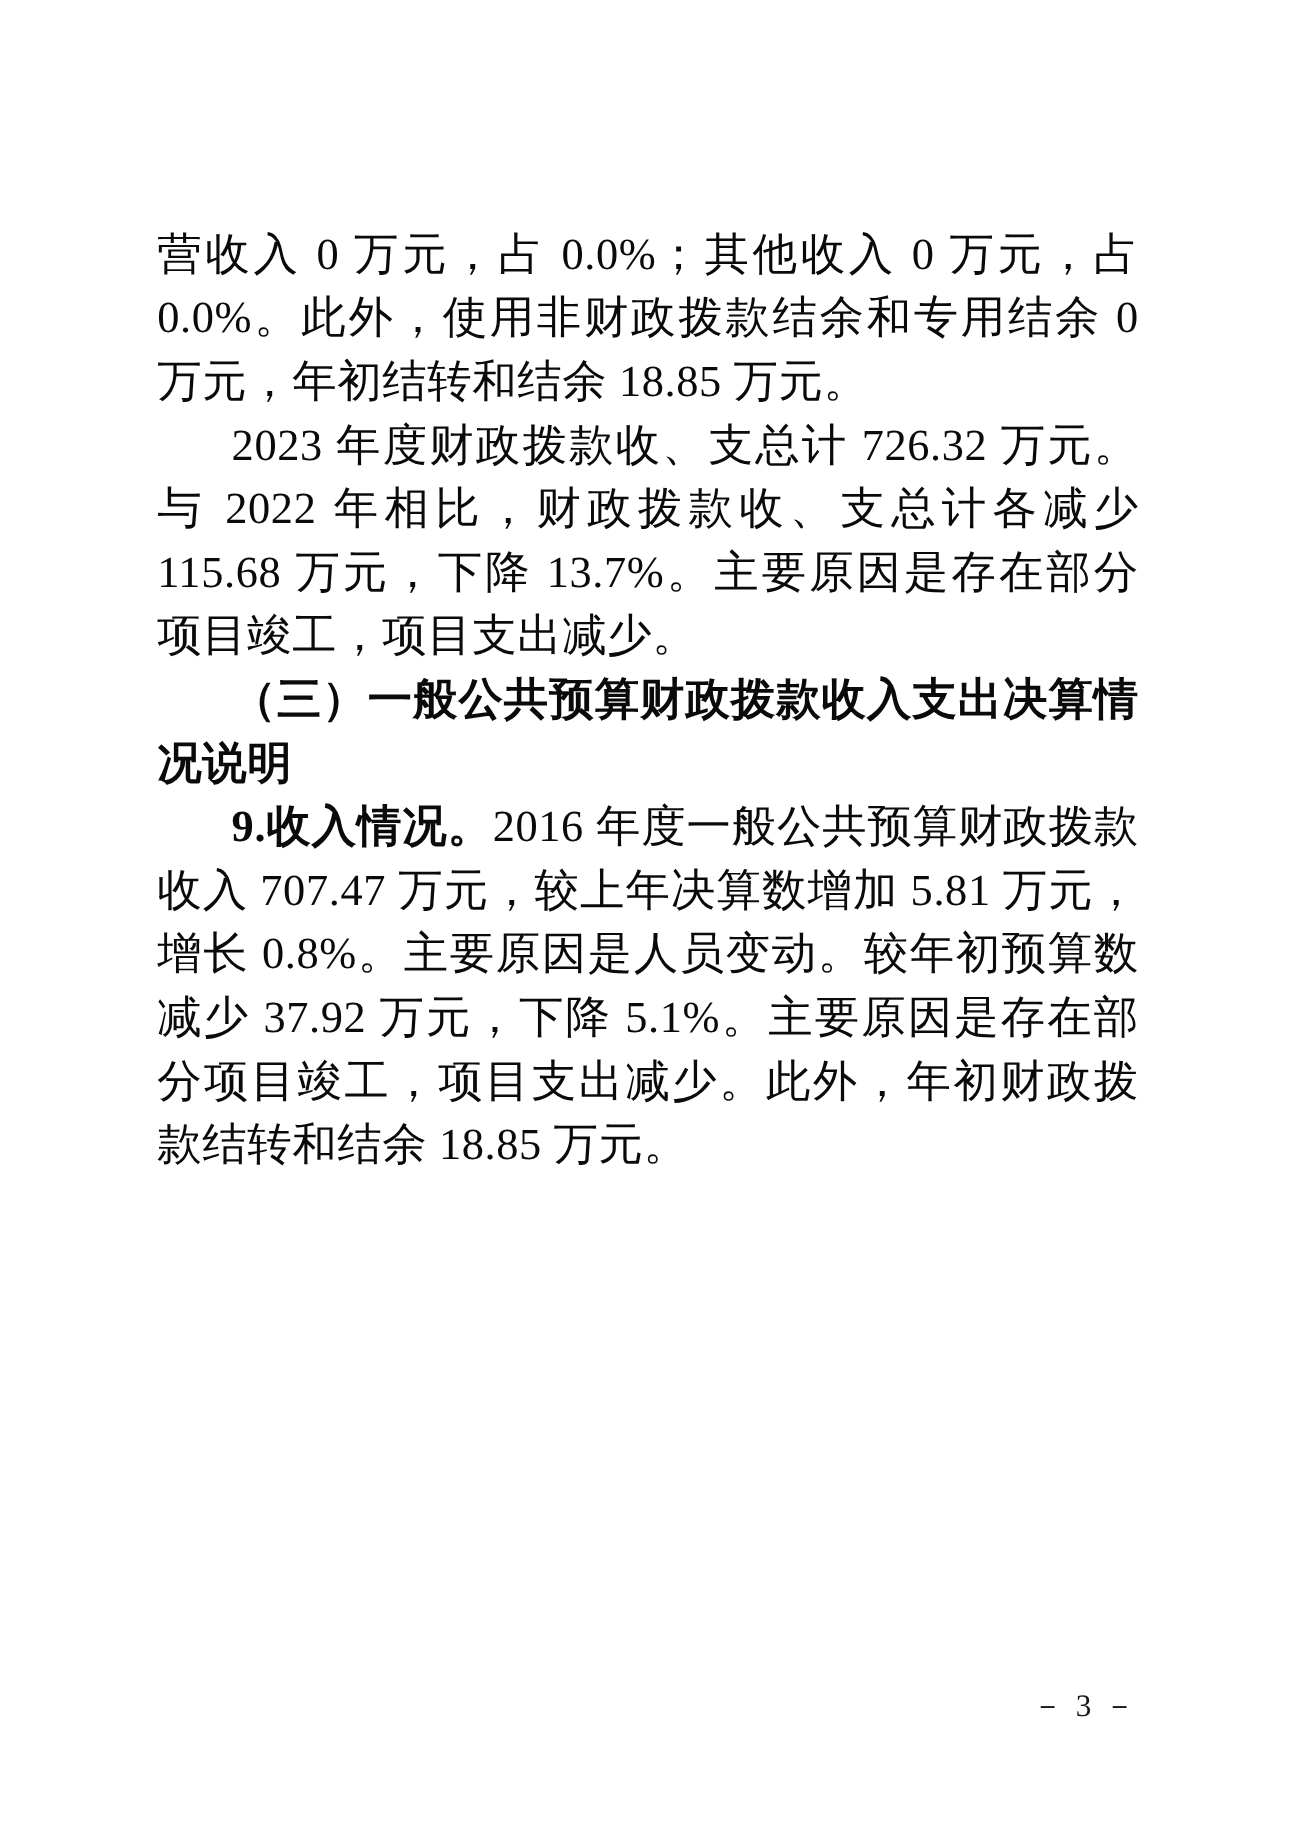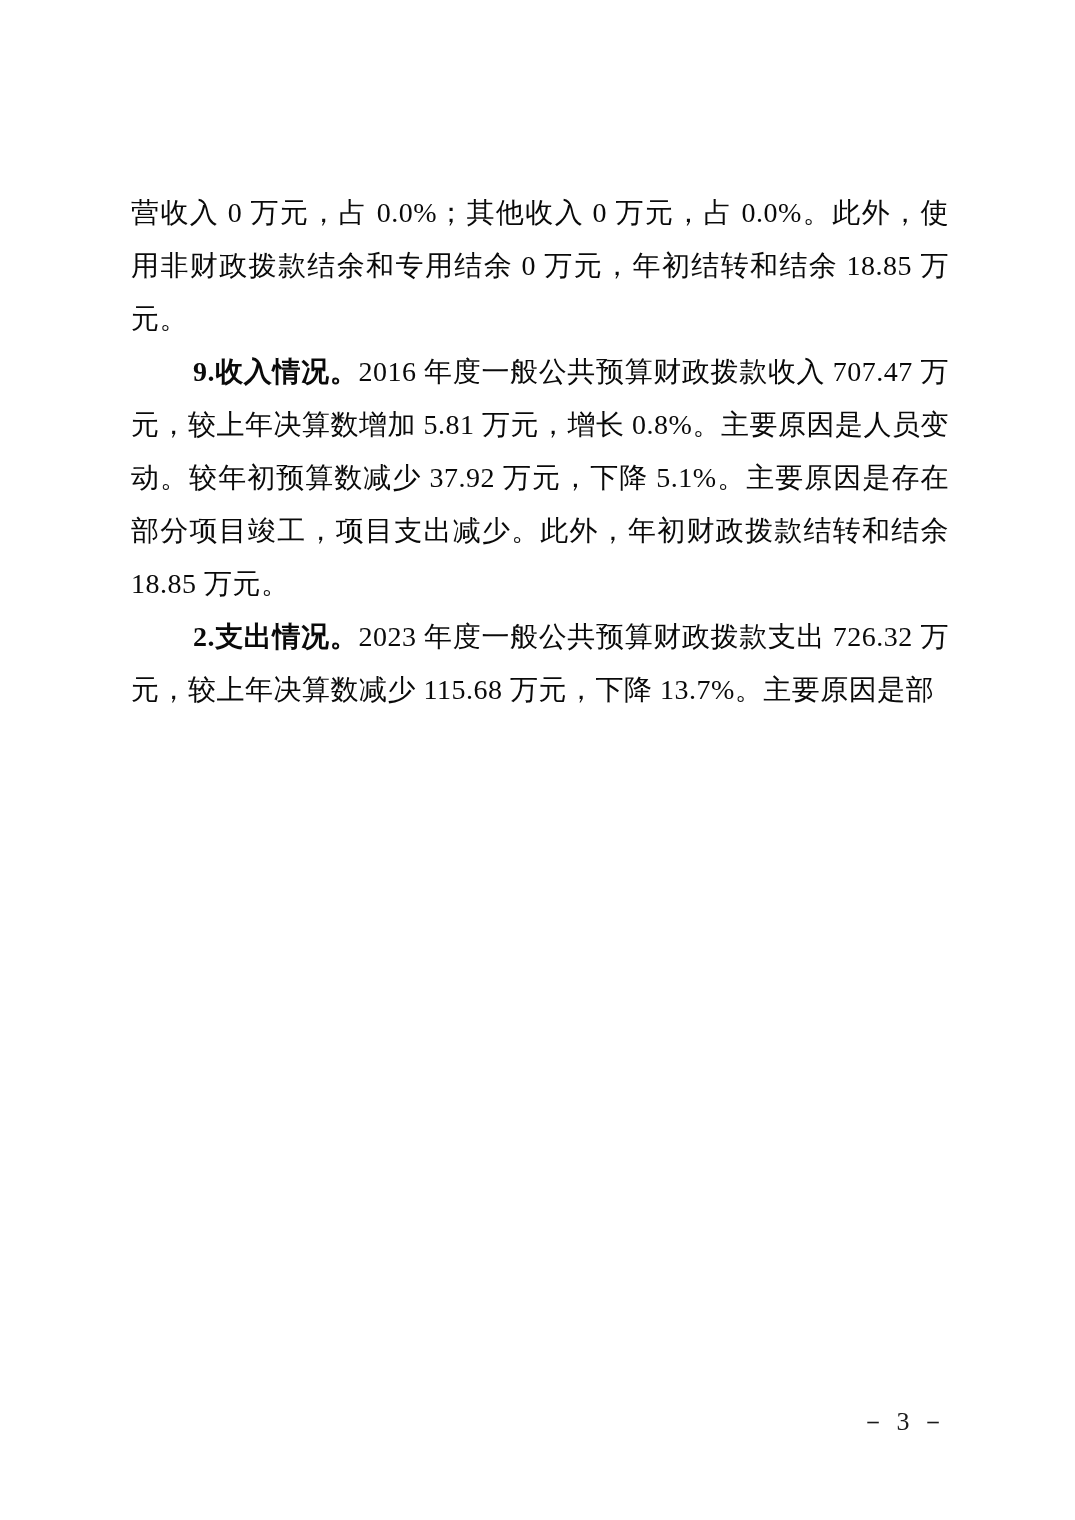--- a/index.html
+++ b/index.html
@@ -15,21 +15,21 @@
     background: #ffffff;
     color: #0a0a0a;
     font-family: "Liberation Serif", "DejaVu Serif", serif;
     overflow: hidden;
   }
   .content {
     position: absolute;
     left: 131px;
     top: 186px;
     width: 818px;
-    font-size: 28px;
+    font-size: 37px;
     line-height: 53px;
     text-align: justify;
     text-justify: inter-ideograph;
     letter-spacing: 0.5px;
   }
   .para {
     margin: 0;
     padding: 0;
     text-indent: 62px;
   }
@@ -54,23 +54,24 @@
 
 <div class="page">
 
   <div class="content">
 
     <p class="para no-indent"><span>营收入 0 万元，占 0.0%；其他收入 0 万元，占 0.0%。此外，使用非财政拨款结余和专用结余 0 万元，年初结转和结余 18.85 万元。</span></p>
 
 
 
 
+    <p class="para"><span>2023 年度财政拨款收、支总计 726.32 万元。与 2022 年相比，财政拨款收、支总计各减少 115.68 万元，下降 13.7%。主要原因是存在部分项目竣工，项目支出减少。</span></p>
 
+    <p class="para"><span class="lead">（三）一般公共预算财政拨款收入支出决算情况说明</span></p>
 
     <p class="para"><span class="lead">9.收入情况。</span><span>2016 年度一般公共预算财政拨款收入 707.47 万元，较上年决算数增加 5.81 万元，增长 0.8%。主要原因是人员变动。较年初预算数减少 37.92 万元，下降 5.1%。主要原因是存在部分项目竣工，项目支出减少。此外，年初财政拨款结转和结余 18.85 万元。</span></p>
 
-    <p class="para"><span class="lead">2.支出情况。</span><span>2023 年度一般公共预算财政拨款支出 726.32 万元，较上年决算数减少 115.68 万元，下降 13.7%。主要原因是部</span></p>
 
   </div>
 
   <div class="footer">－ 3 －</div>
 
 </div>
 
 </body></html>

